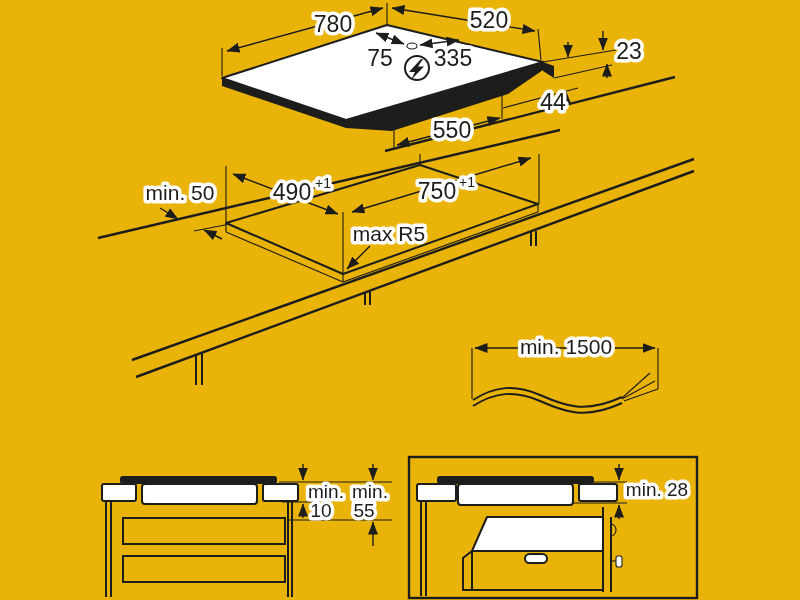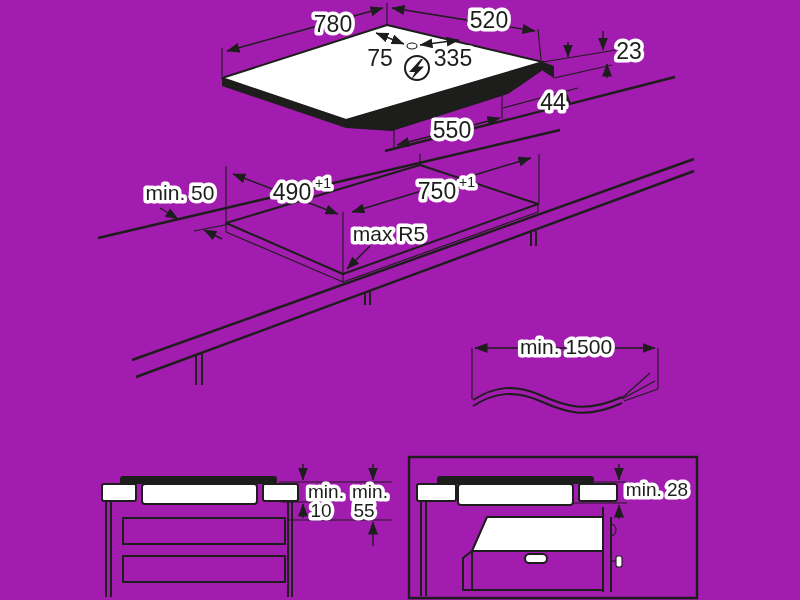--- a/index.html
+++ b/index.html
@@ -1,16 +1,16 @@
 <!DOCTYPE html>
 <html><head>
 <meta charset="utf-8">
 <style>
   html,body{margin:0;padding:0;background:#fff;}
-  .canvas{position:relative;width:800px;height:600px;background:#a21caf;overflow:hidden;
+  .canvas{position:relative;width:800px;height:600px;background:#eab308;overflow:hidden;
           font-family:"Liberation Sans",sans-serif;}
   svg{display:block;}
   svg text{fill:#1d1d1b;paint-order:stroke;stroke:#ffffff;stroke-width:7px;stroke-linejoin:round;
            font-family:"Liberation Sans",sans-serif;text-anchor:middle;}
   .ln{stroke:#1d1d1b;fill:none;stroke-width:2.2;stroke-linecap:butt;}
   .bold{stroke-width:2.4;}
   .med{stroke-width:2;}
   .dim{stroke-width:1.4;}
   .thin{stroke-width:1.1;}
   .blk{fill:#1d1d1b;stroke:none;}

